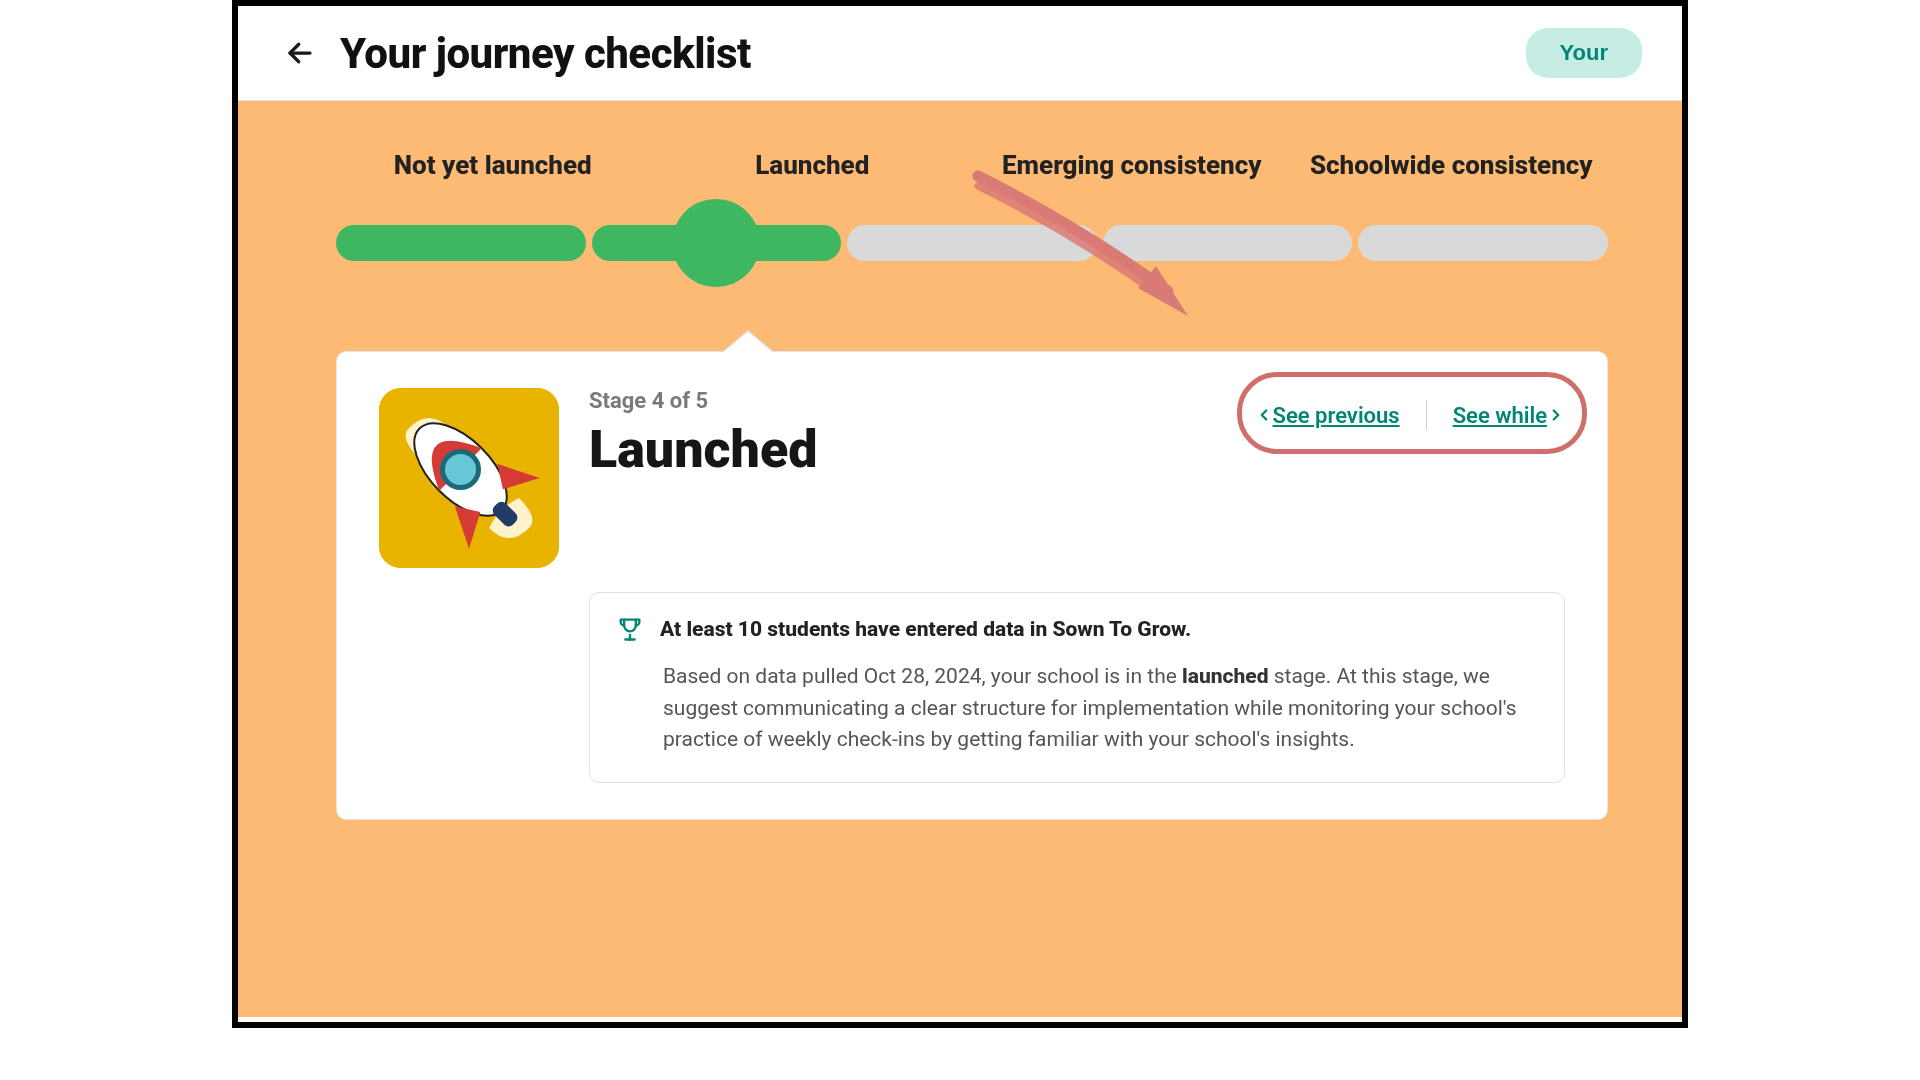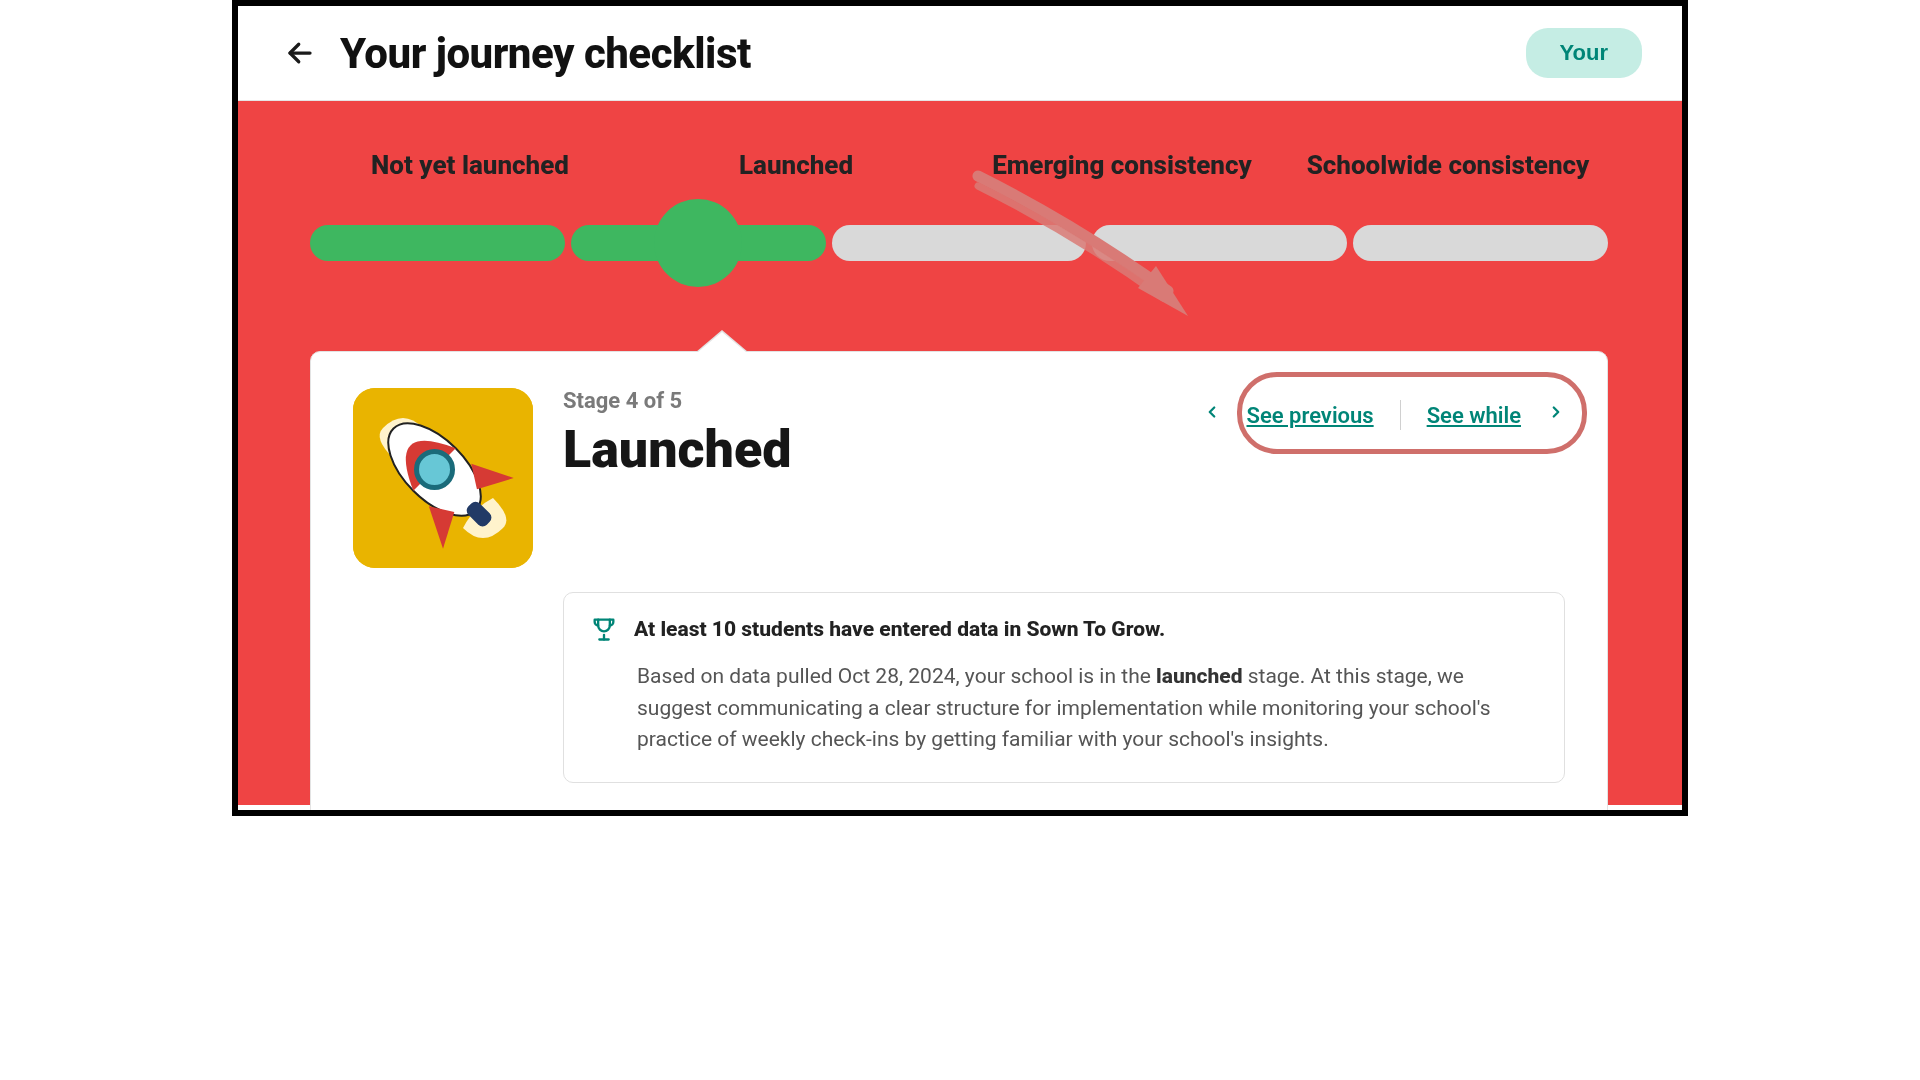--- a/index.html
+++ b/index.html
@@ -4,21 +4,21 @@
 <style>
   * { box-sizing: border-box; margin: 0; padding: 0; }
   html, body { width: 100%; height: 100%; }
   body {
     font-family: -apple-system, BlinkMacSystemFont, "Segoe UI", Roboto, "Helvetica Neue", Arial, sans-serif;
     background: #fff;
     color: #1a1a1a;
   }
   .frame {
     width: 1456px;
-    height: 816px;
+    height: 1028px;
     margin: 0 auto;
     border: 6px solid #000;
     background: #fff;
     position: relative;
     overflow: hidden;
   }
   
   .header {
     display: flex;
     align-items: center;
@@ -44,22 +44,22 @@
     color: #008577;
     font-size: 22px;
     font-weight: 700;
     border: none;
     border-radius: 22px;
     padding: 12px 34px;
     cursor: pointer;
   }
   
   .body {
-    background: #ef4444;
-    padding: 34px 74px 0 72px;
+    background: #fdba74;
+    padding: 34px 74px 0 98px;
     height: calc(100% - 100px);
   }
   
   .stage-labels {
     display: flex;
     gap: 6px;
     margin-bottom: 28px;
   }
   .stage-label {
     flex: 1;
@@ -154,21 +154,22 @@
   .nav-links {
     position: absolute;
     top: 48px;
     right: 42px;
     display: flex;
     align-items: center;
     gap: 26px;
   }
   .nav-link {
     display: flex;
-    gap: 26px;
+    align-items: center;
+    gap: 0;
     color: #008577;
     font-size: 22px;
     font-weight: 600;
     text-decoration: underline;
     cursor: pointer;
   }
   .nav-sep {
     width: 1px; height: 30px;
     background: #d0d0d0;
   }

